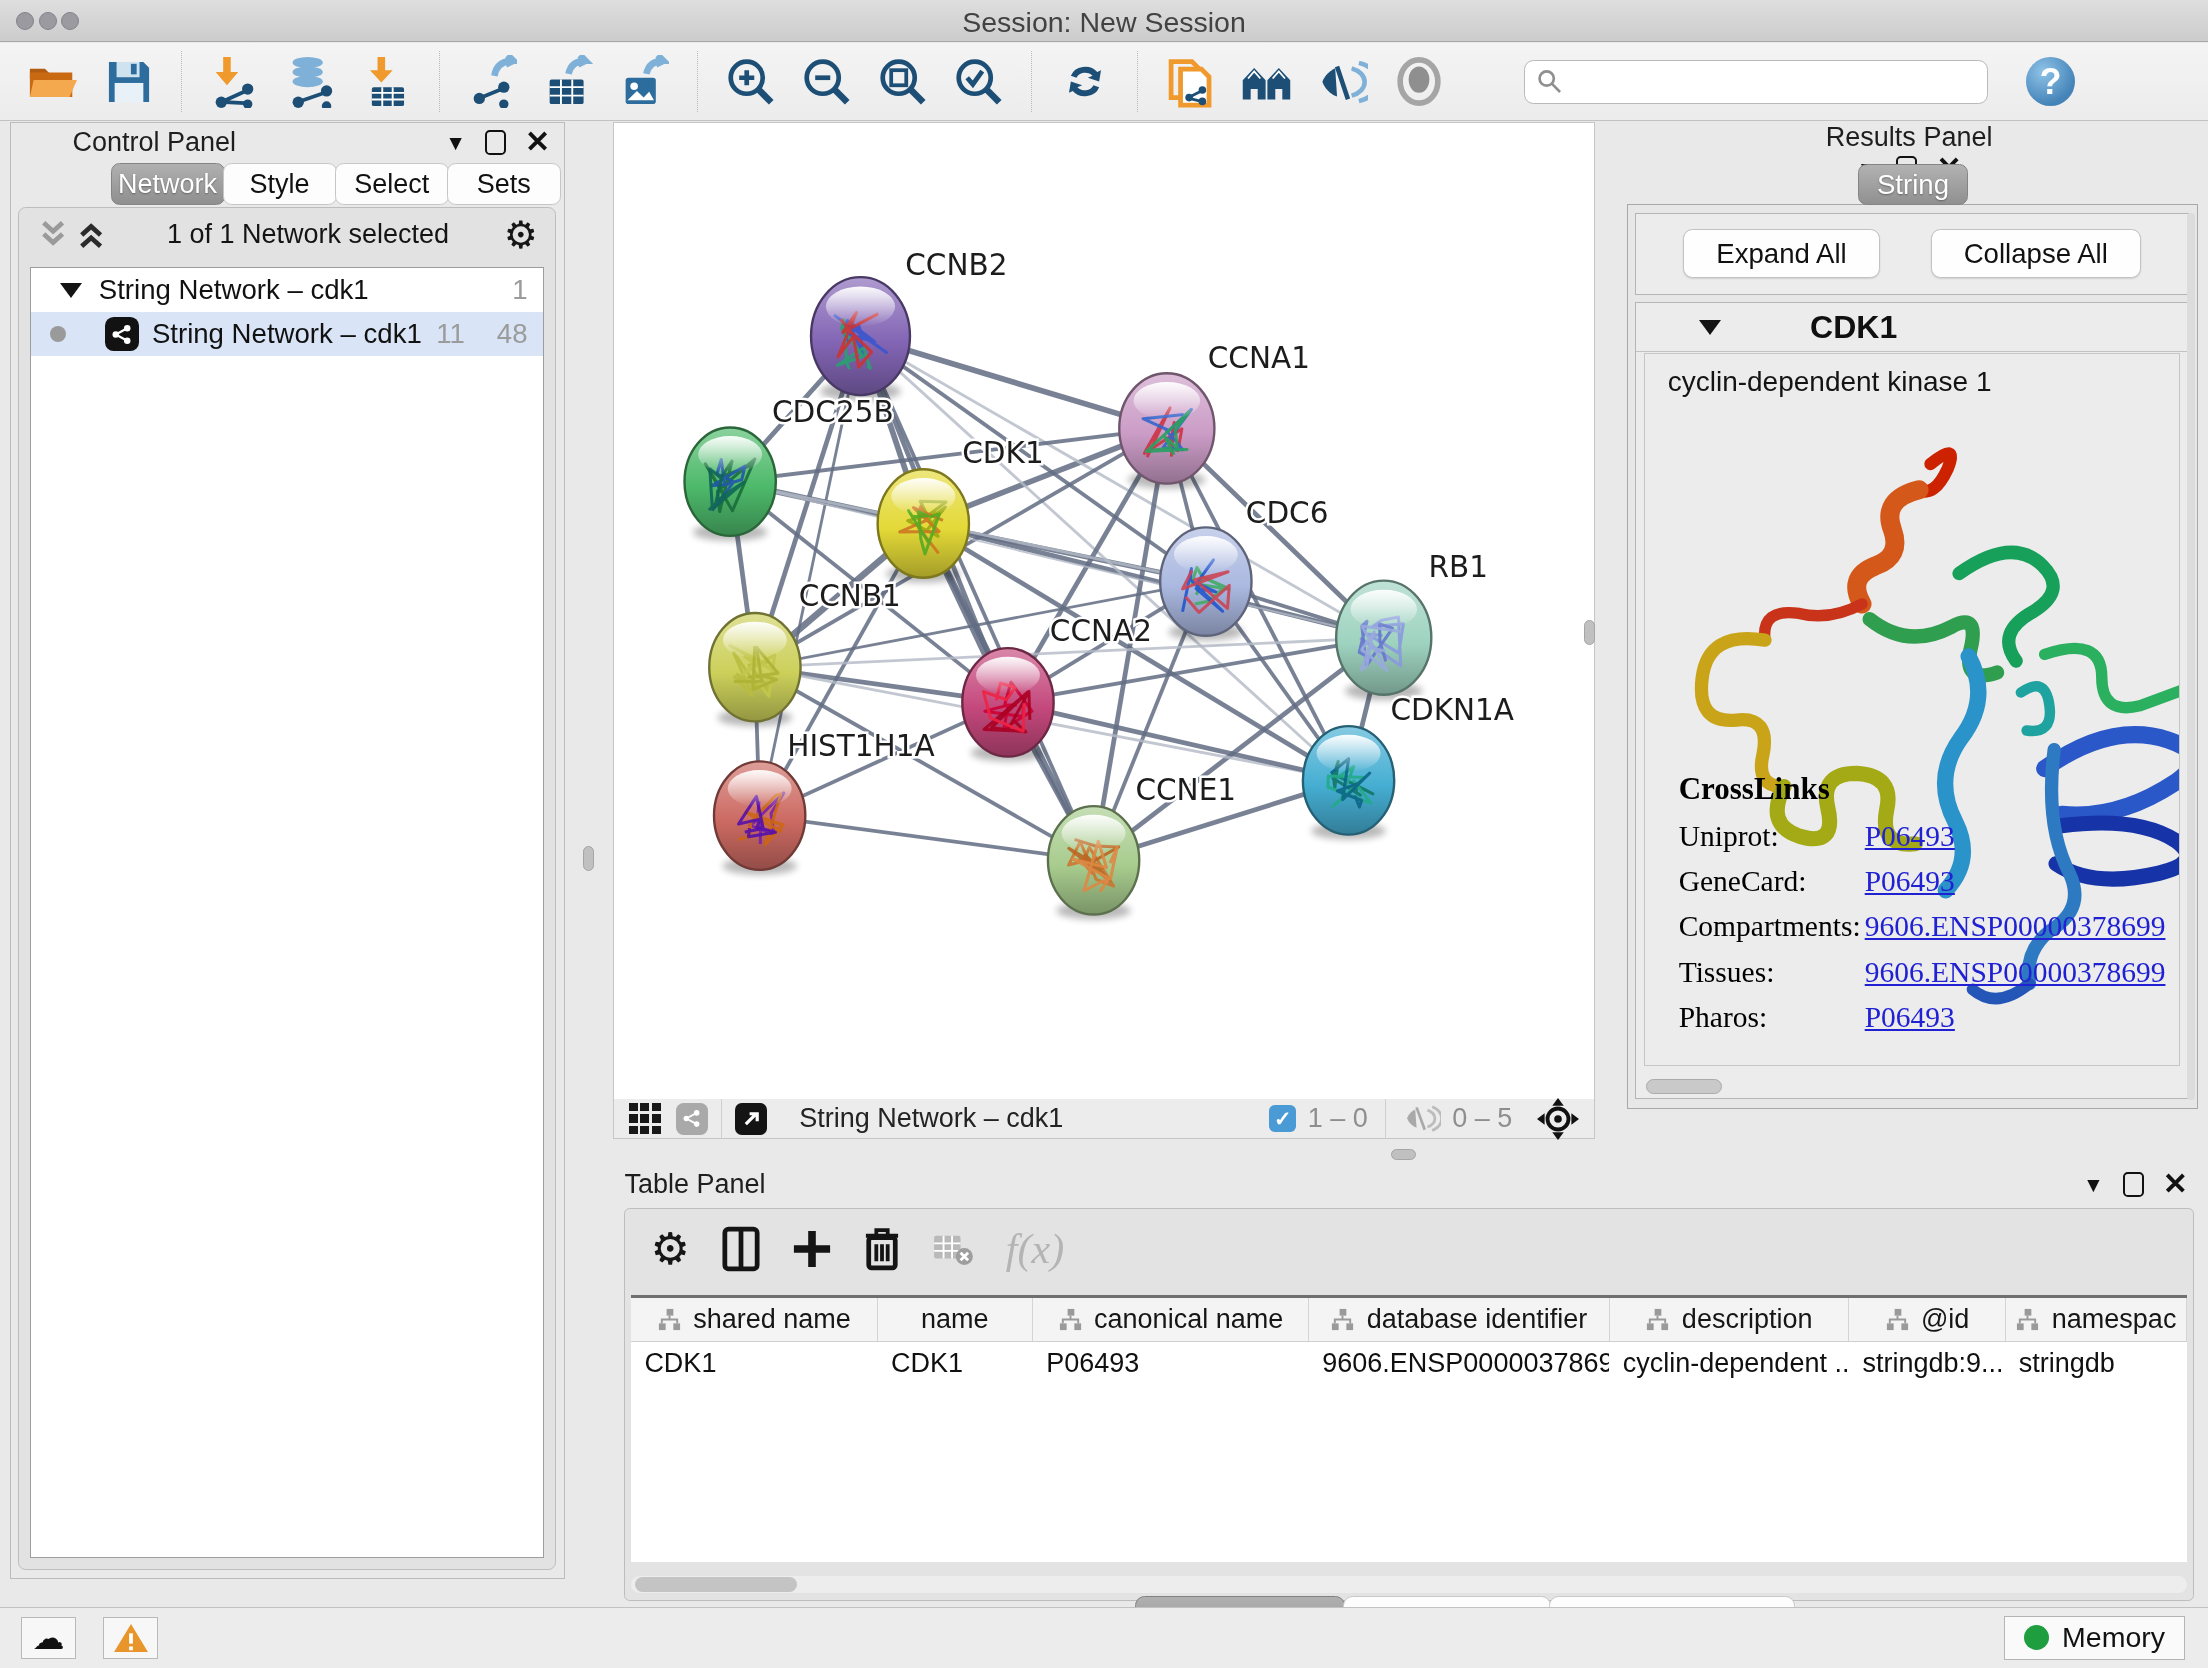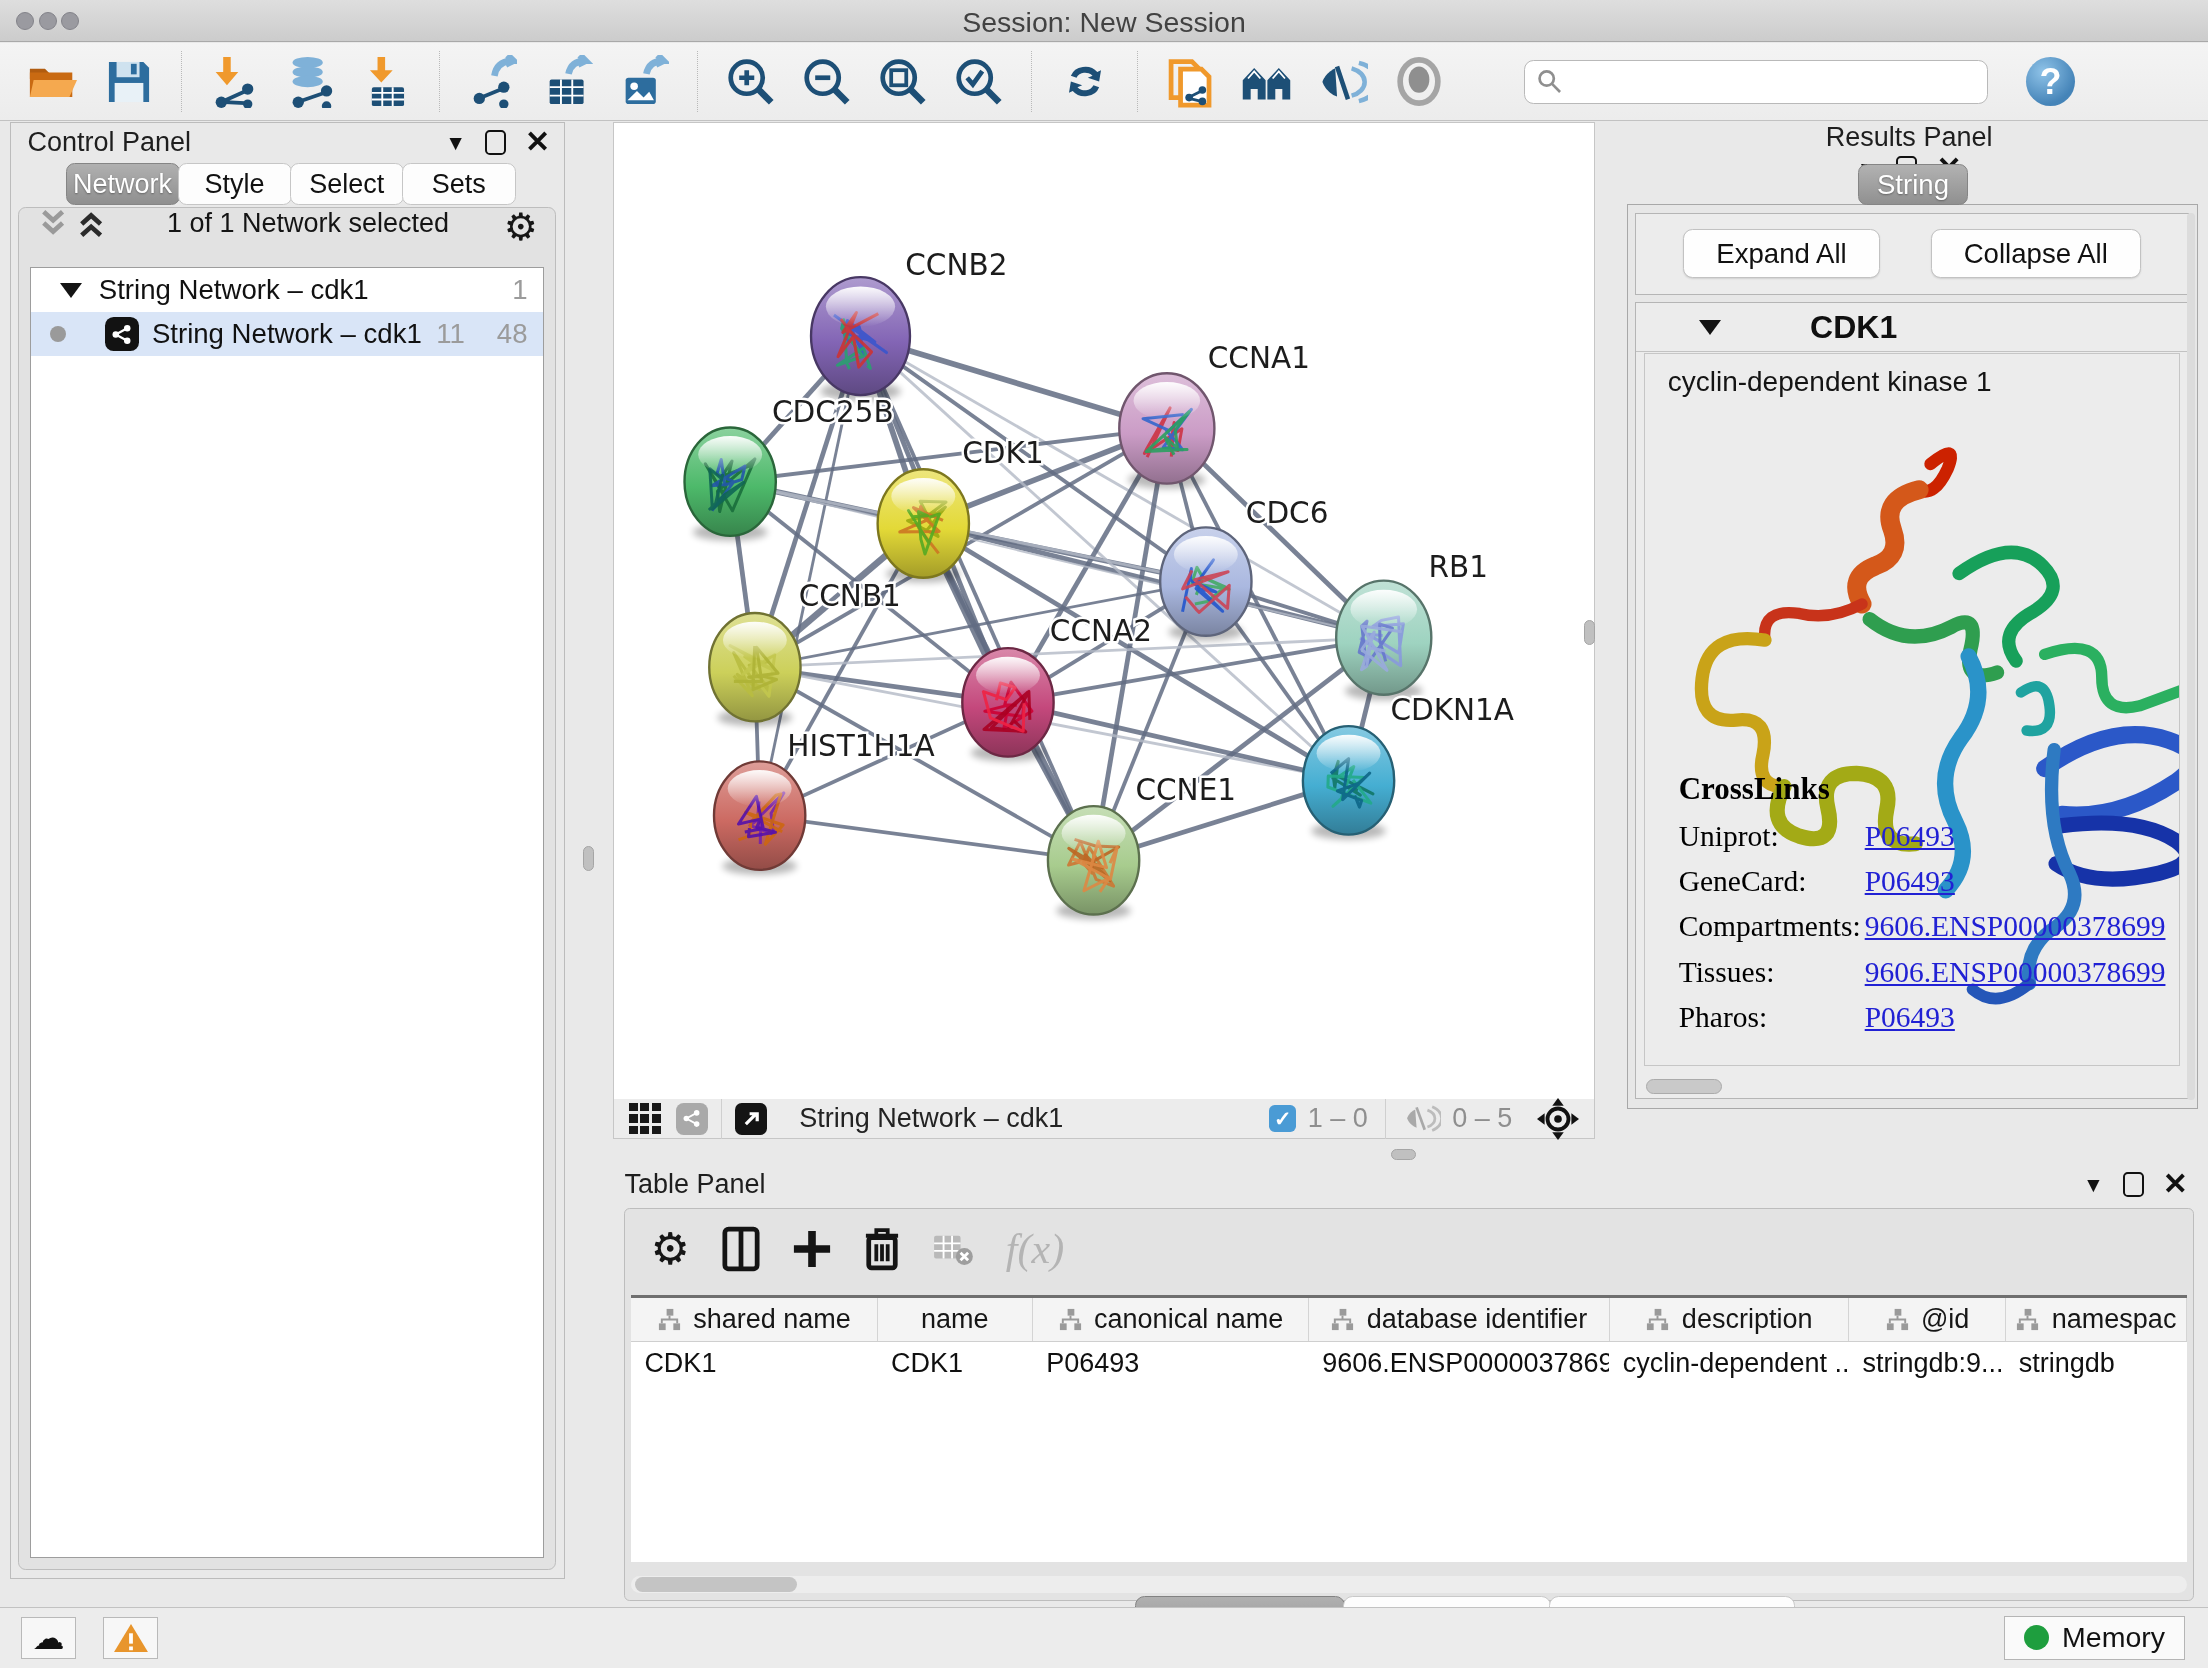--- a/index.html
+++ b/index.html
@@ -34,30 +34,30 @@
 
   
   .panel-title{font-size:27px;color:#1e1e1e;}
   .panel-ctrl{display:flex;gap:19px;align-items:center;}
   .pc{font-size:25px;color:#111;font-weight:bold;line-height:1;}
   .pc.tri{font-size:21px;}
   .pc.box{width:21px;height:25px;border:2.9px solid #111;border-radius:4.8px;}
 
   
   .control-panel{position:absolute;left:9.5px;top:122px;width:555px;height:1457px;
-    background:#e9e9e9;border:1px solid #bcbcbc;}
+    background:#e9e9e9;border:1px solid #bcbcbc;padding-left:45px;}
   .cp-head{display:flex;justify-content:space-between;align-items:center;height:38px;padding:0 13.3px 0 17px;}
   .tabsrow{display:flex;margin:1.9px 0 0 55px;position:relative;z-index:2;}
   .tab{border:1px solid #c6c6c6;background:#fdfdfd;color:#111;font-size:27px;
     padding:4.8px 0;width:114px;text-align:center;border-radius:8.6px;margin-right:-1.9px;}
   .tab.active{background:linear-gradient(#b0b0b0,#8f8f8f);color:#fff;border-color:#858585;
     text-shadow:0 1px 1.9px rgba(0,0,0,.35);}
   .cp-card{position:absolute;left:7.6px;top:84px;right:7.6px;bottom:7.6px;background:#e2e2e2;
     border:1px solid #bdbdbd;border-radius:7.6px;}
-  .cp-toolrow{display:flex;height:53px;padding:0 17px;}
+  .cp-toolrow{display:flex;align-items:center;height:53px;padding:0 17px;}
   .chev{width:38px;height:32px;}
   .cp-status{flex:1;text-align:center;font-size:27px;color:#141414;}
   .gear{font-size:38px;color:#161616;line-height:1;}
   .treebox{position:absolute;left:11.4px;right:11.4px;top:59px;bottom:11.4px;background:#fff;
     border:1px solid #9d9d9d;}
   .treerow{display:flex;align-items:center;height:44px;font-size:27.6px;color:#111;padding:0 15px;}
   .treerow .count{margin-left:auto;color:#9b9b9b;}
   .treerow.child{background:#d9e5f7;}
   .tri-down{width:0;height:0;border-left:11.4px solid transparent;border-right:11.4px solid transparent;
     border-top:15px solid #141414;margin:0 17px 0 13.3px;}

